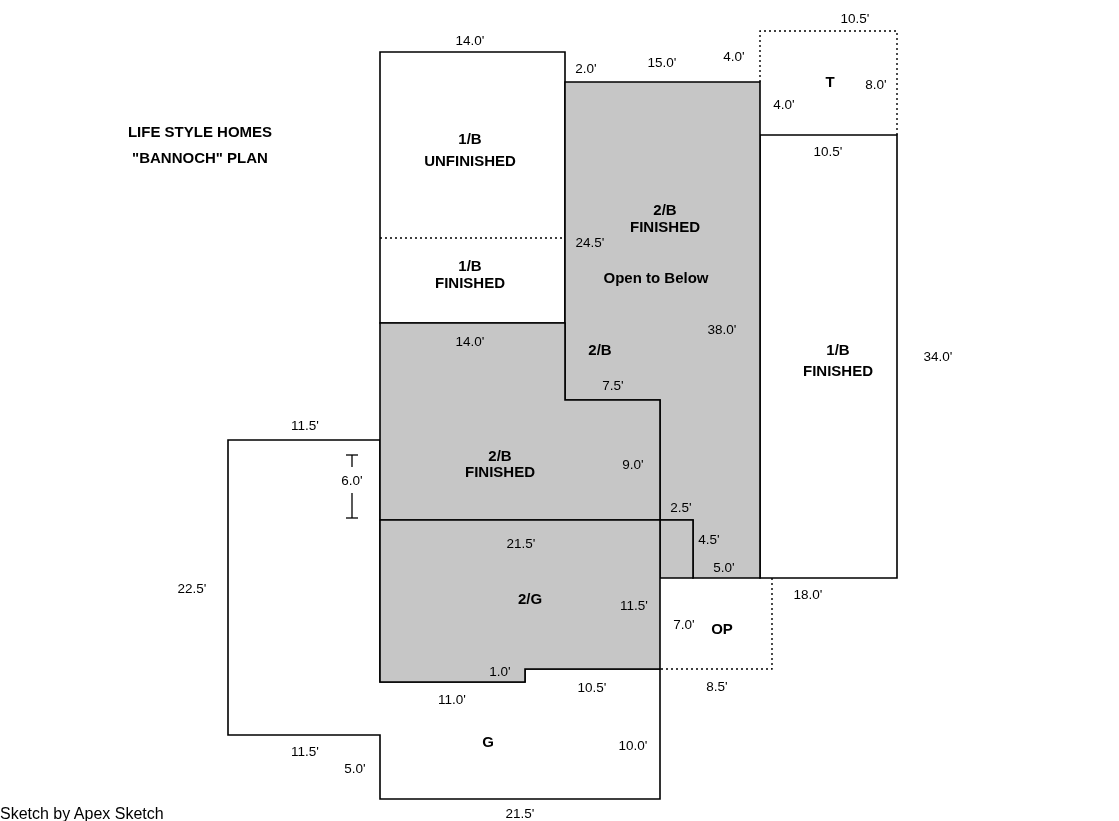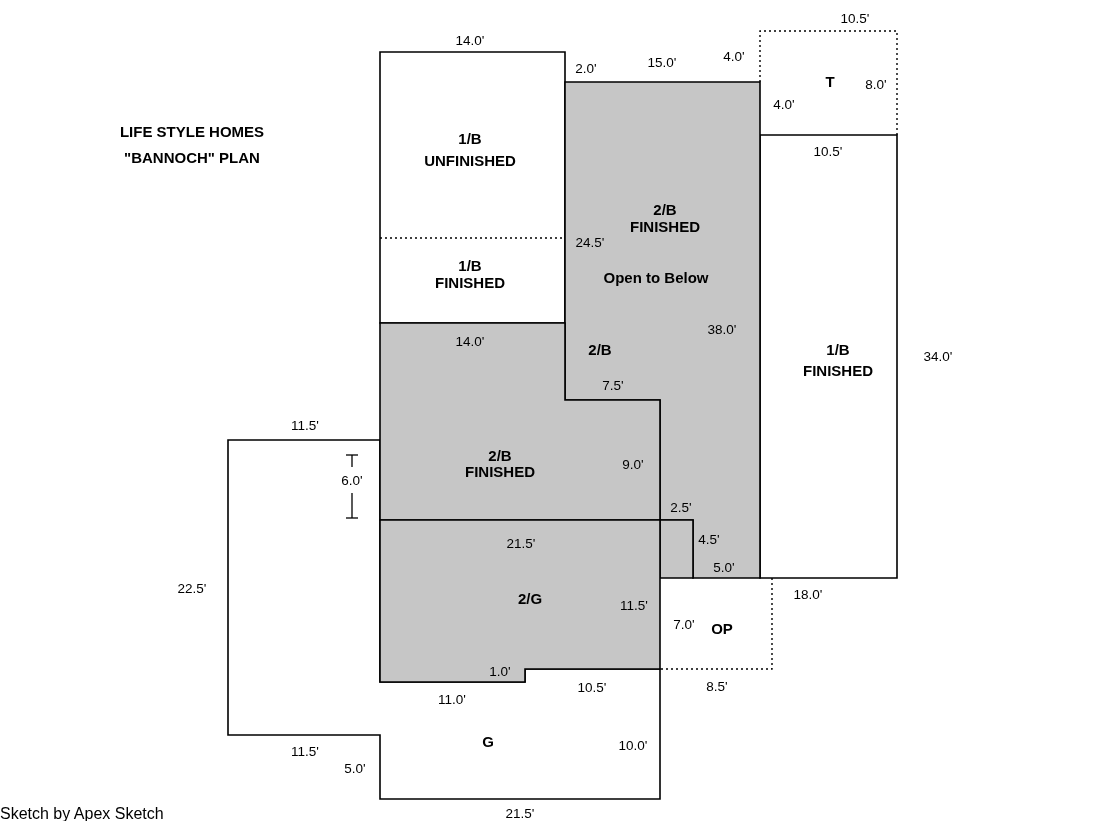--- a/index.html
+++ b/index.html
@@ -4,21 +4,21 @@
 <style>
   html,body{margin:0;padding:0;}
   body{
     width:1119px;height:821px;position:relative;background:#ffffff;
     font-family:"Liberation Sans", sans-serif;color:#000;overflow:hidden;
   }
   #plan-svg{position:absolute;left:0;top:0;width:1119px;height:821px;}
   .area-label{font-family:"Liberation Sans",sans-serif;font-weight:bold;font-size:15px;fill:#000;dominant-baseline:central;}
   .dim-label{font-family:"Liberation Sans",sans-serif;font-size:13.5px;fill:#000;dominant-baseline:central;}
   .title-block{
-    position:absolute;left:100px;top:119px;width:184px;text-align:center;
+    position:absolute;left:108px;top:119px;width:184px;text-align:center;
     font-weight:bold;font-size:15px;line-height:26px;white-space:nowrap;
   }
   .credit{position:absolute;left:0;top:805px;font-size:16px;}
 </style>
 </head>
 <body>
 
 <div class="title-block">
   <div>LIFE STYLE HOMES</div>
   <div>"BANNOCH" PLAN</div>

